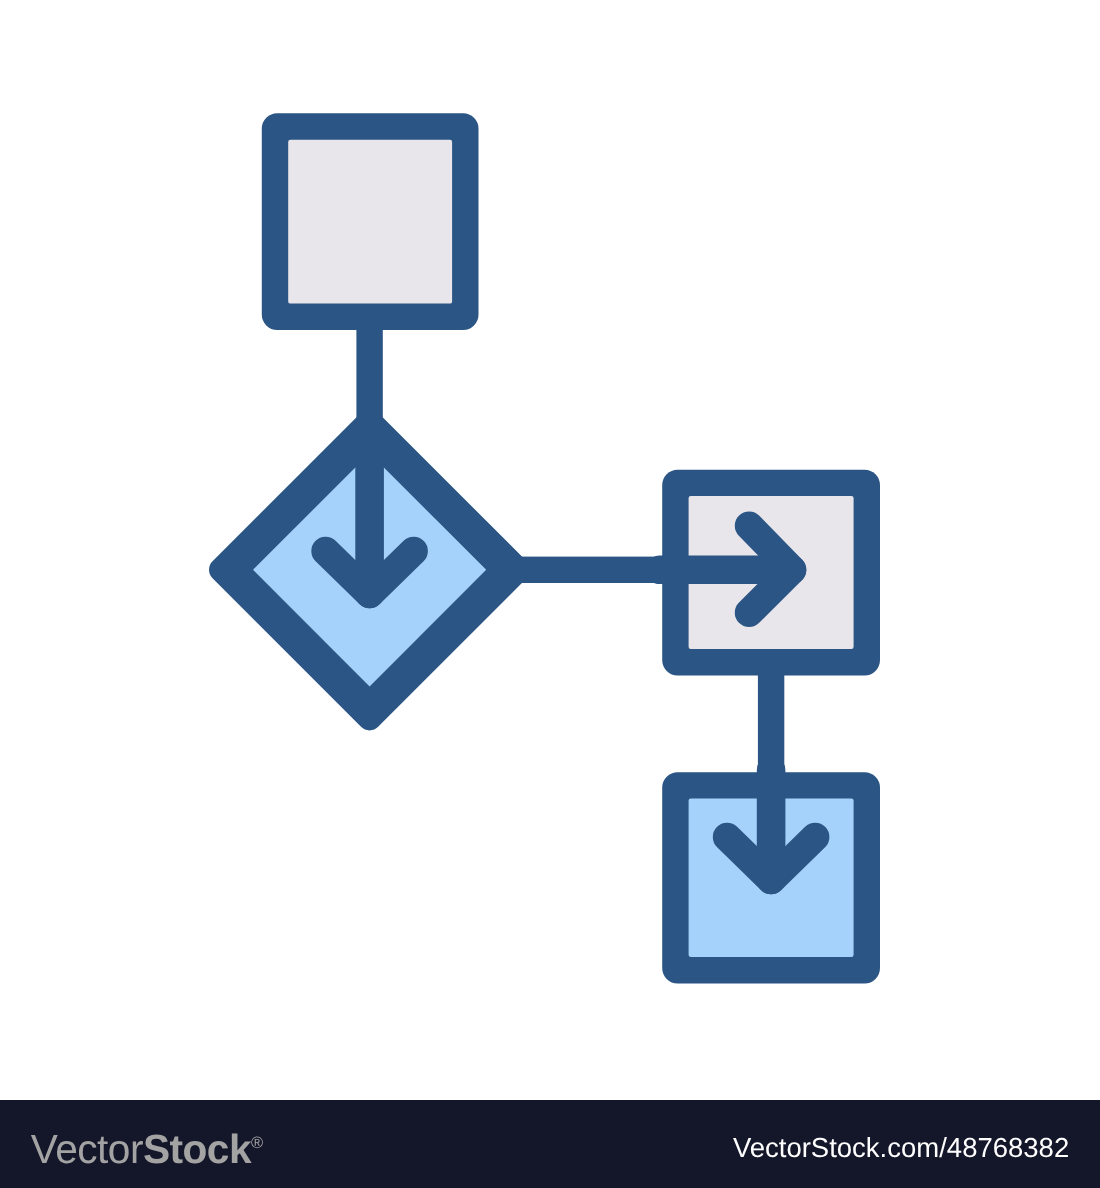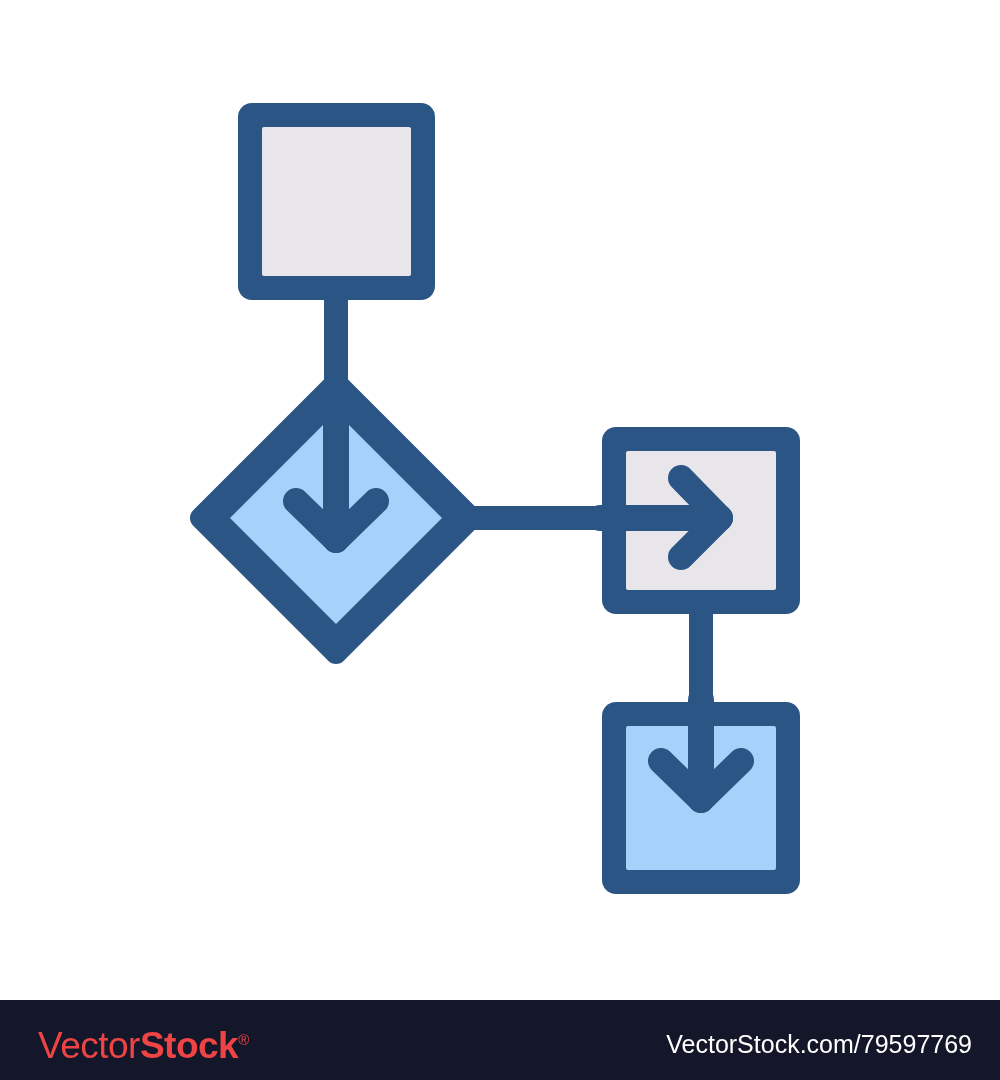--- a/index.html
+++ b/index.html
@@ -30,25 +30,25 @@
   #watermark-bar {
     position: absolute;
     left: 0;
     top: 1000px;
     width: 1000px;
     height: 80px;
     background: #14162a;
   }
   .wm-logo {
     position: absolute;
-    left: 38px;
+    left: 28px;
     top: 20px;
     font-size: 37px;
     line-height: 40px;
-    color: #ef4444;
+    color: #a3a3a3;
     white-space: nowrap;
     letter-spacing: -0.5px;
   }
   .wm-logo .light {
     font-weight: 300;
   }
   .wm-logo .bold {
     font-weight: 700;
   }
   .wm-logo .reg {
@@ -115,14 +115,14 @@
         <line x1="701" y1="700" x2="701" y2="800"></line>
         <polyline points="661,761 701,800 741,761"></polyline>
       </g>
     </g>
 
   </svg>
 </div>
 
 <div id="watermark-bar">
   <div class="wm-logo"><span class="light">Vector</span><span class="bold">Stock</span><span class="reg">®</span></div>
-  <div class="wm-url">VectorStock.com/79597769</div>
+  <div class="wm-url">VectorStock.com/48768382</div>
 </div>
 
 </body></html>

